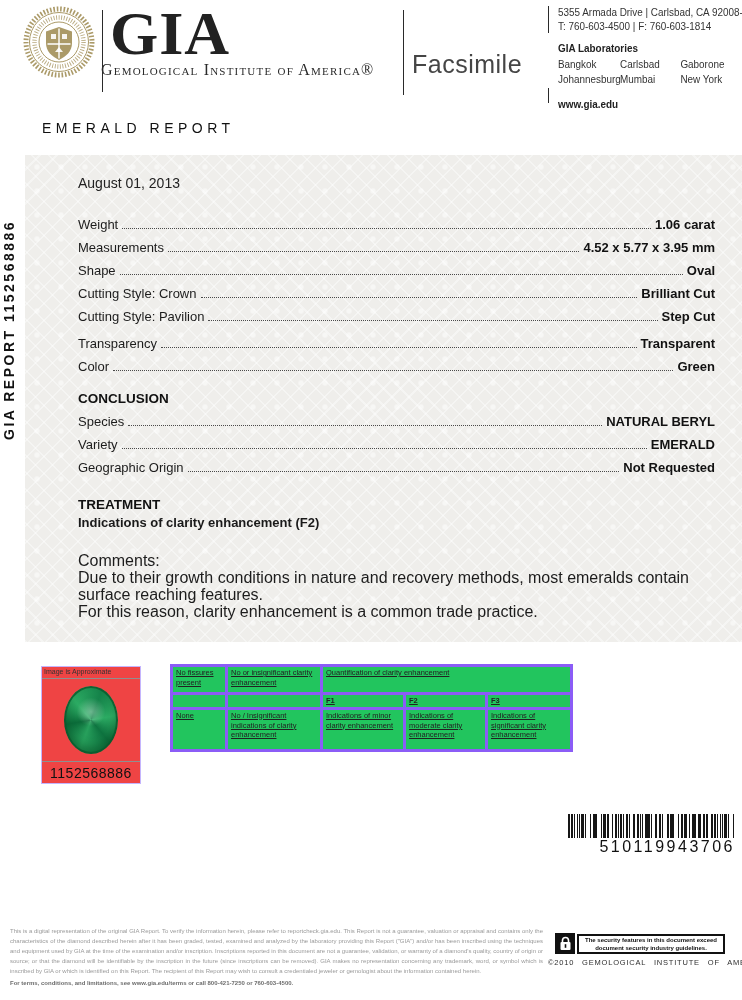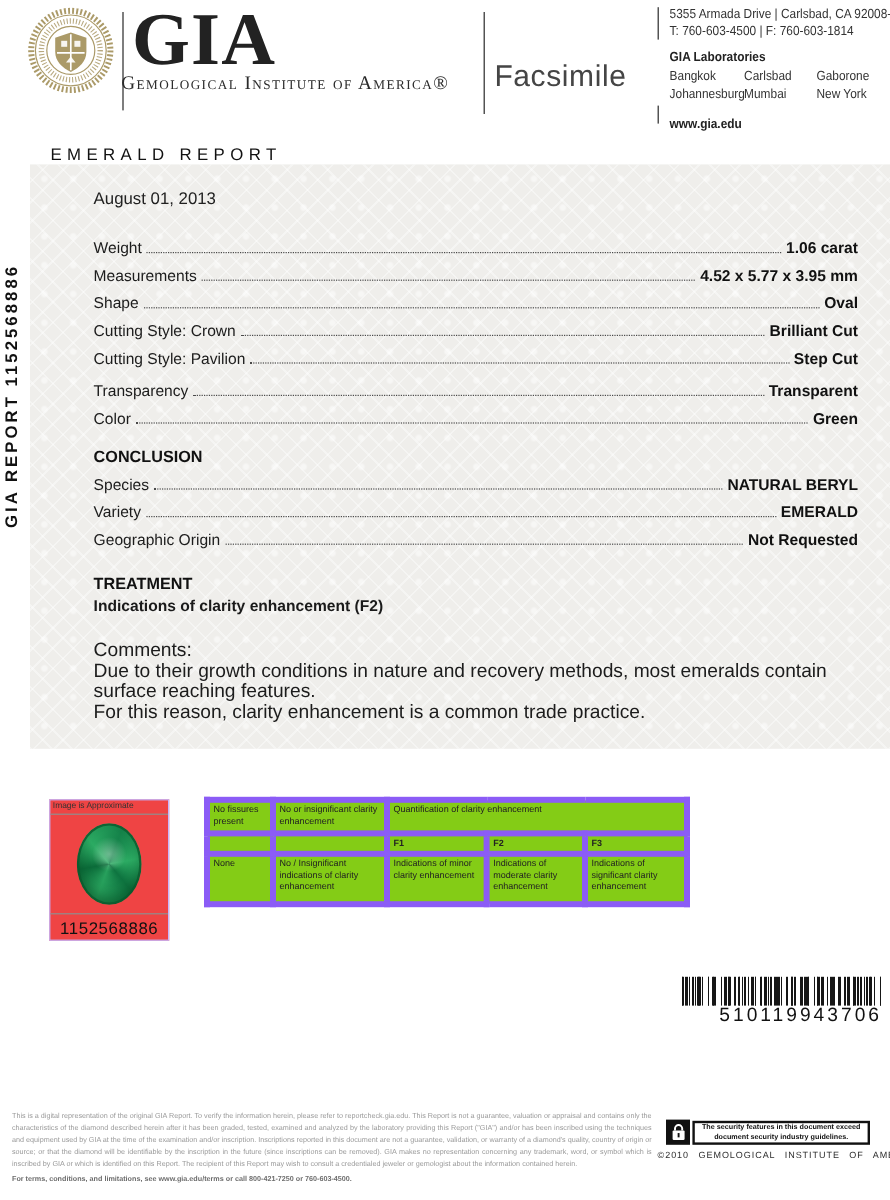--- a/index.html
+++ b/index.html
@@ -45,21 +45,21 @@
     font-size:14px; font-weight:normal; letter-spacing:4.5px; color:#111;
   }
   .side-label {
     position:absolute; left:1px; top:190px; height:280px; width:22px;
     writing-mode:vertical-rl; transform:rotate(180deg);
     font-size:14px; font-weight:bold; letter-spacing:2.5px; color:#111;
     text-align:center; white-space:nowrap;
   }
   
   .panel {
-    position:absolute; left:25px; top:137px; width:717px; height:487px;
+    position:absolute; left:25px; top:155px; width:717px; height:487px;
     background-color:#efeeeb;
     background-image:
       radial-gradient(circle at 12px 12px, rgba(255,255,255,.5) 2px, transparent 3.5px),
       repeating-linear-gradient(45deg, rgba(255,255,255,.4) 0 1.5px, transparent 1.5px 12px),
       repeating-linear-gradient(-45deg, rgba(255,255,255,.4) 0 1.5px, transparent 1.5px 12px);
     background-size:24px 24px, auto, auto;
     padding:18px 27px 0 53px;
   }
   .date { font-size:14px; color:#222; margin-top:2px; }
   .group-1 { margin-top:26px; }
@@ -96,21 +96,21 @@
     height:22px; border-top:1px solid #8f8f8f;
     display:flex; align-items:center; justify-content:center;
     font-size:14px; color:#111; letter-spacing:0.5px;
   }
   
   .clarity-table {
     position:absolute; left:170px; top:664px;
     border-collapse:collapse; table-layout:fixed;
     font-size:7.5px; line-height:1.3; color:#222;
   }
-  .clarity-table td { border:5px solid #8b5cf6; padding:1px 3px; vertical-align:top; background:#84cc16; }
+  .clarity-table td { border:3px solid #8b5cf6; padding:1px 3px; vertical-align:top; background:#22c55e;text-decoration:underline; }
   .clarity-table .c1 { width:55px; } .clarity-table .c2 { width:95px; }
   .clarity-table .c3 { width:83px; } .clarity-table .c4 { width:82px; }
   .clarity-table .c5 { width:85px; }
   .clarity-table .r1 td { height:28px; }
   .clarity-table .r2 td { height:13px; font-weight:bold; }
   .clarity-table .r3 td { height:42px; }
   
   .barcode-bars {
     position:absolute; left:568px; top:814px; width:167px; height:24px;
     background:

